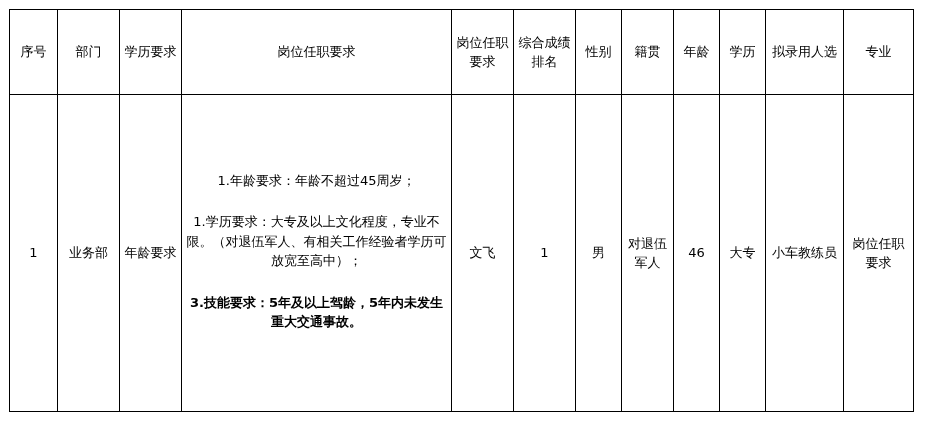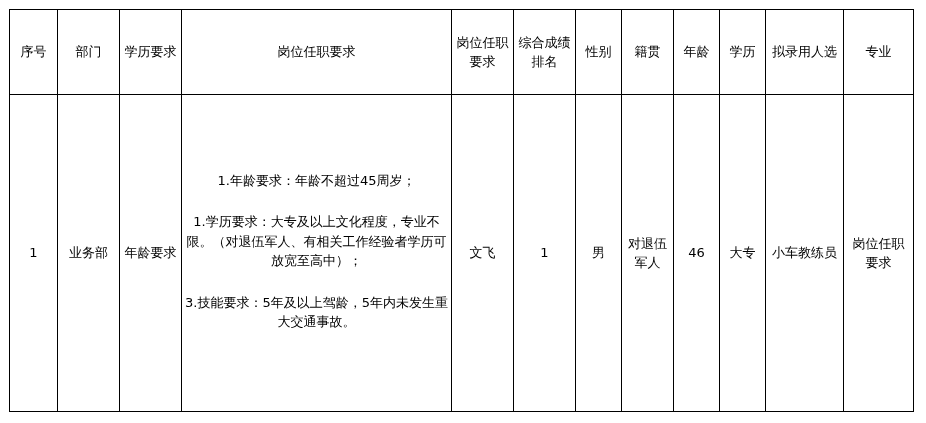--- a/index.html
+++ b/index.html
@@ -49,20 +49,21 @@
     vertical-align: middle;
     padding: 6px 8px;
     line-height: 1.6;
   }
   td.req-cell p {
     margin: 0 0 22px 0;
     font-size: 13px;
   }
   td.req-cell p:last-child {
     margin-bottom: 4px;
+    font-weight: bold;
   }
   
   .col-seq      { width: 48px; }
   .col-dept     { width: 62px; }
   .col-post     { width: 62px; }
   .col-req      { width: 270px; }
   .col-cand     { width: 62px; }
   .col-rank     { width: 62px; }
   .col-gender   { width: 46px; }
   .col-native   { width: 52px; }

